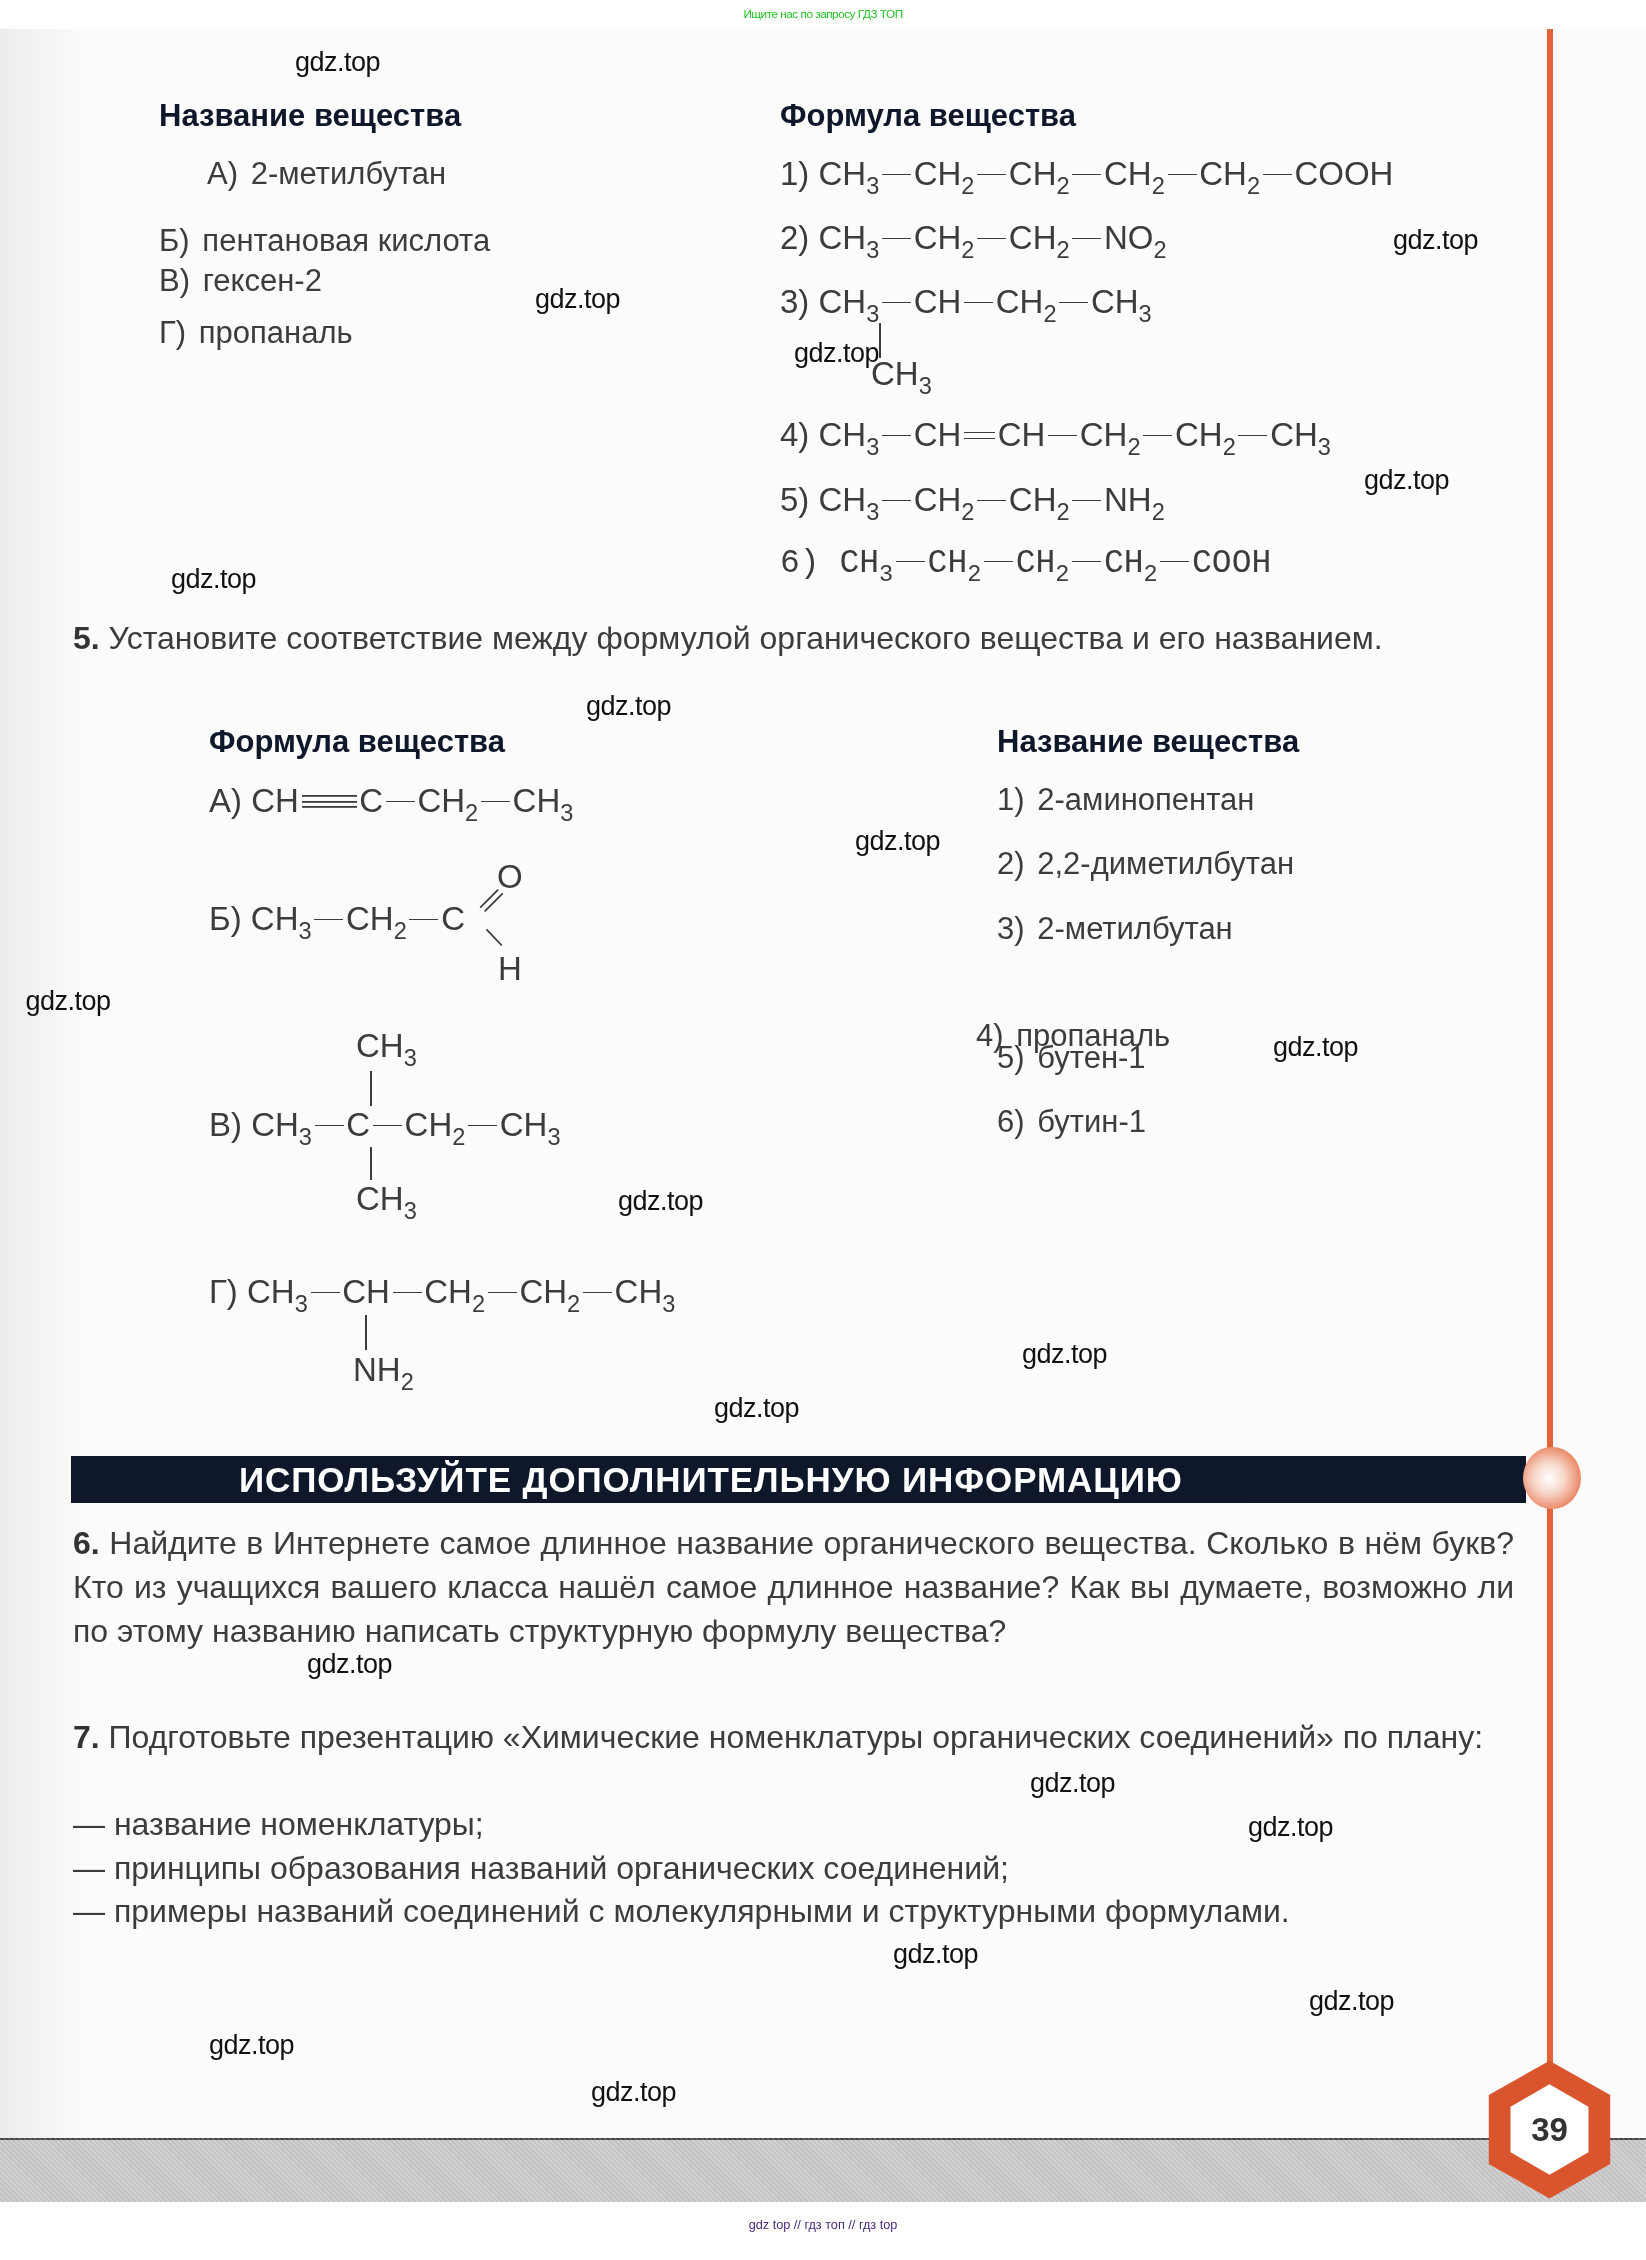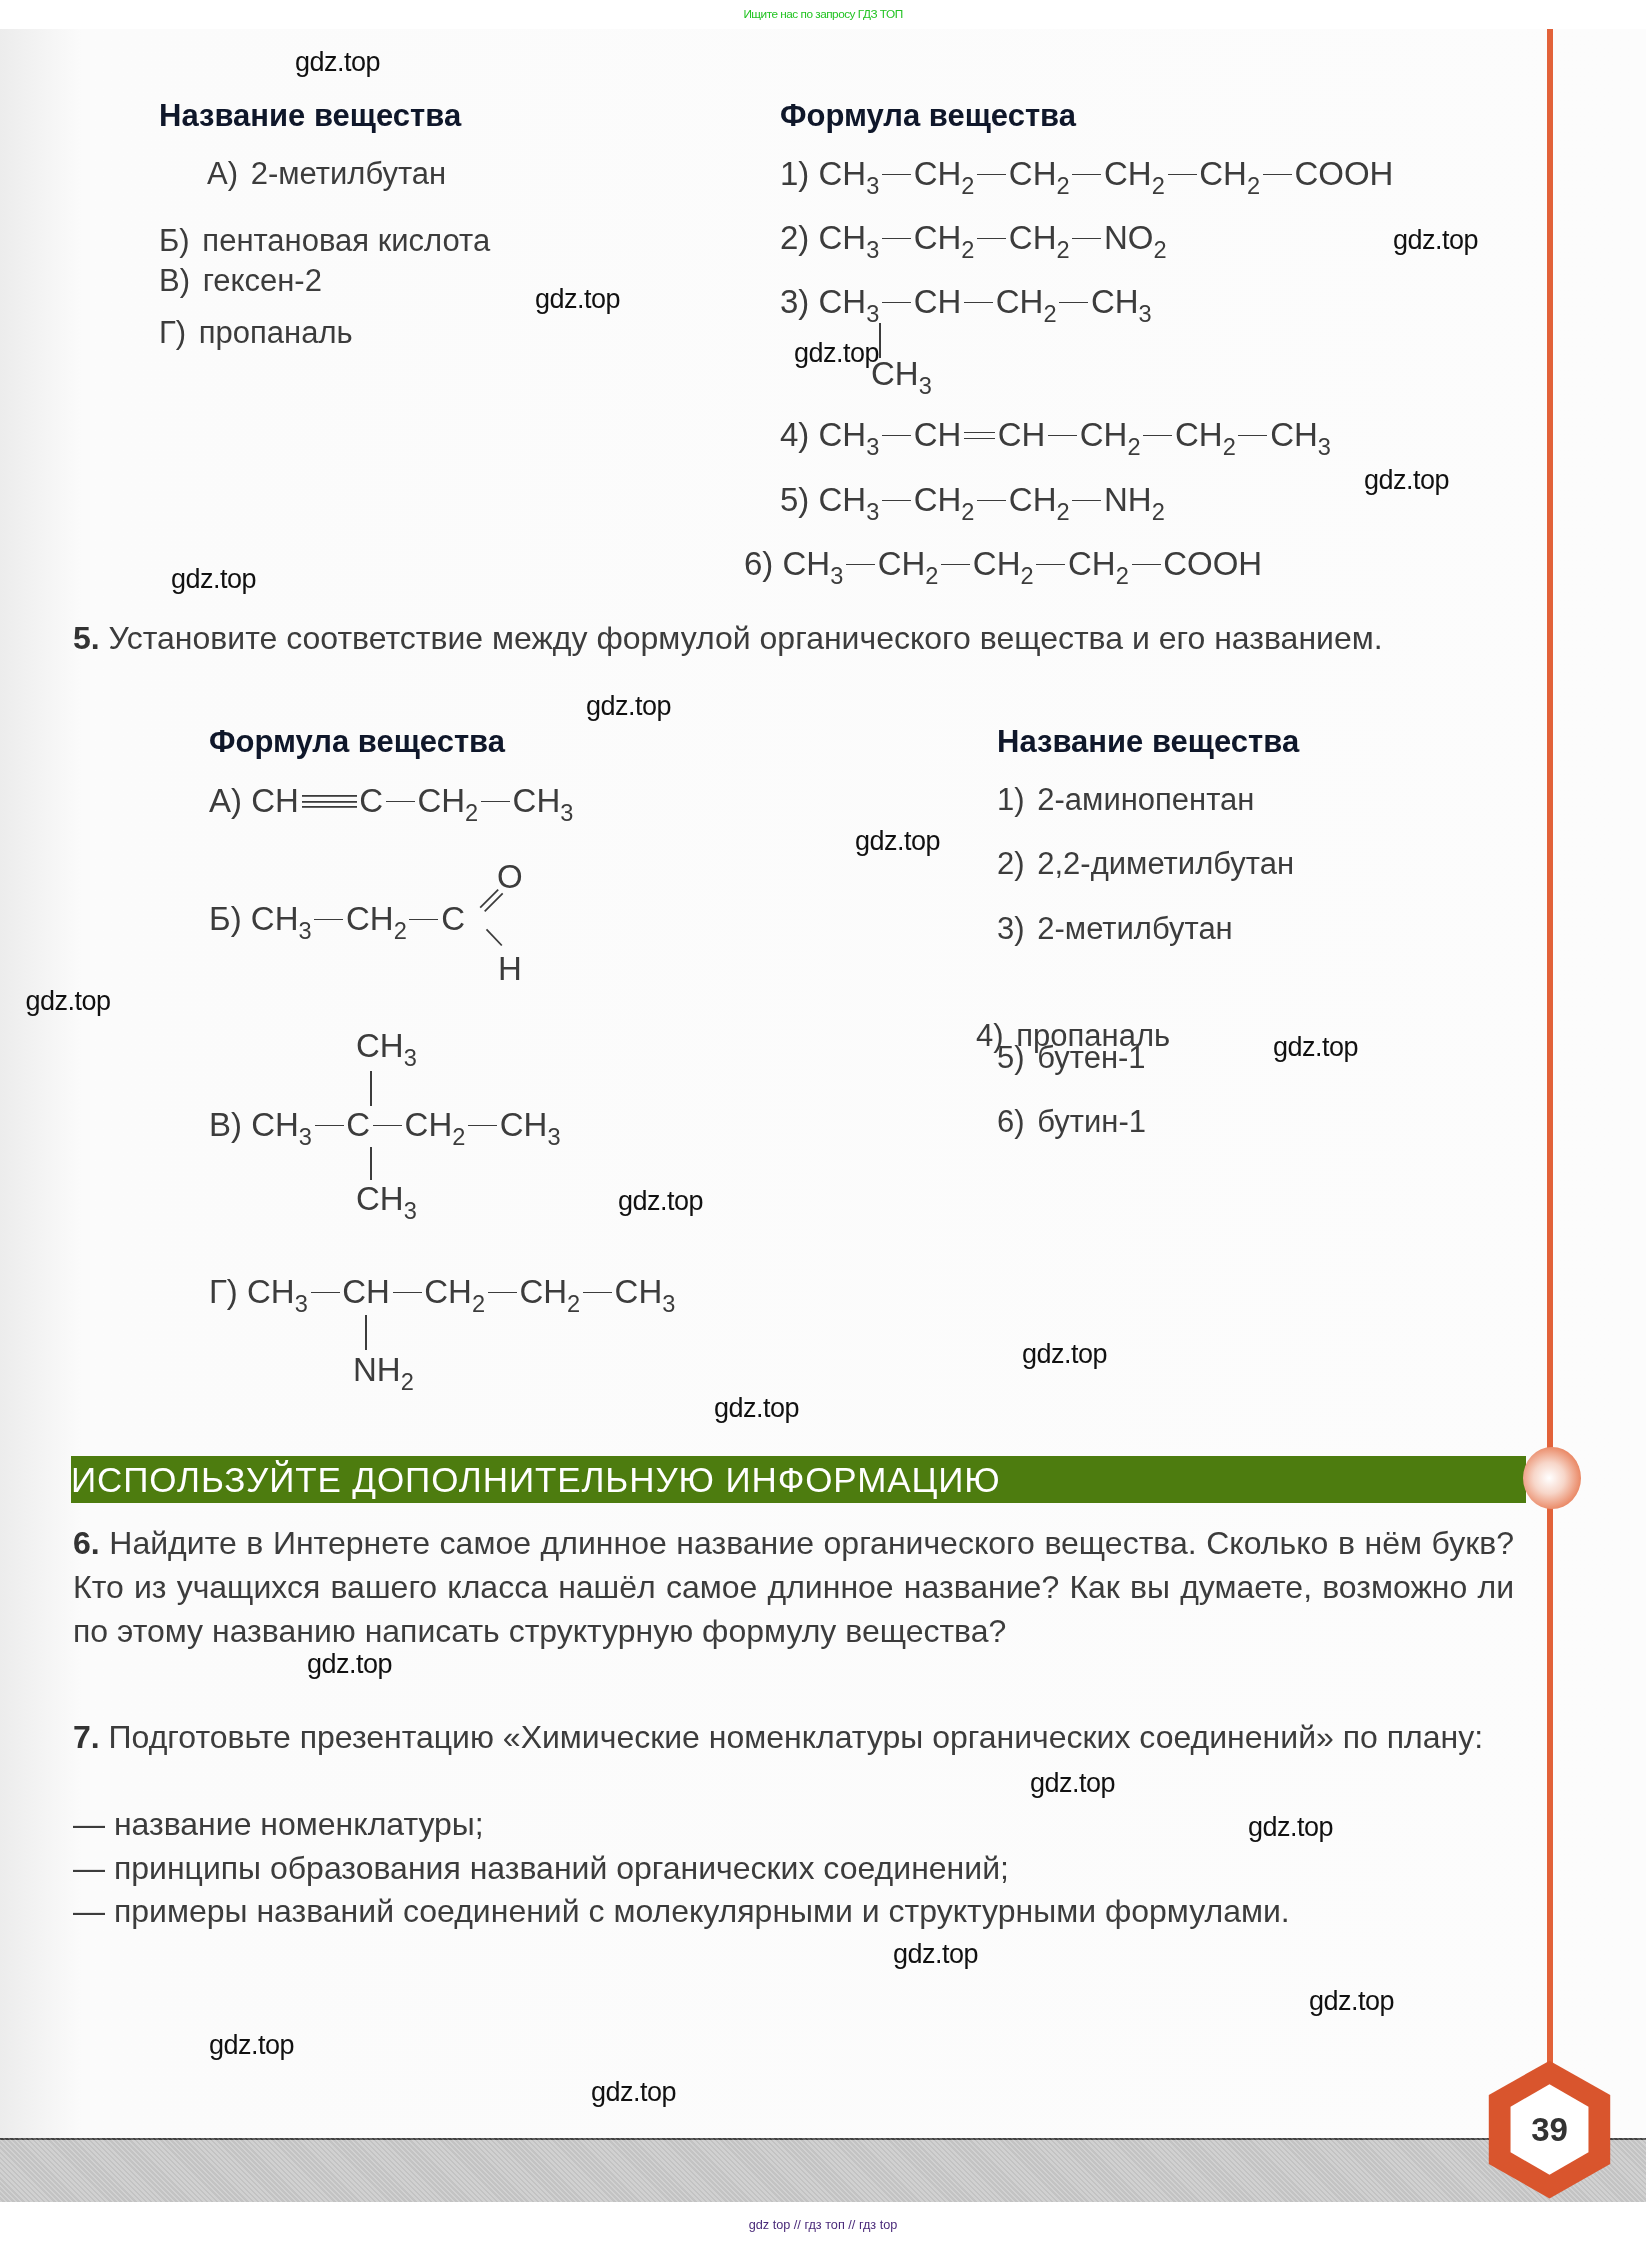--- a/index.html
+++ b/index.html
@@ -34,22 +34,22 @@
   .formula sub { font-size: 23.6px; vertical-align: -9px; line-height: 0; }
   .bond { display: inline-block; width: 29px; height: 1.8px; background: #3c3c3c; vertical-align: middle; margin: 0 2.7px; position: relative; top: -1.8px; }
   .dbl { display: inline-block; width: 31px; height: 7.3px; border-top: 1.8px solid #3c3c3c; border-bottom: 1.8px solid #3c3c3c; vertical-align: middle; margin: 0 2.7px; position: relative; top: -1.8px; box-sizing: border-box; }
   .tpl { display: inline-block; width: 55px; height: 12.7px; vertical-align: middle; margin: 0 2.7px; position: relative; top: -1.8px;
     background: linear-gradient(#3c3c3c,#3c3c3c) 0 0/100% 1.8px no-repeat, linear-gradient(#3c3c3c,#3c3c3c) 0 5.5px/100% 1.8px no-repeat, linear-gradient(#3c3c3c,#3c3c3c) 0 11px/100% 1.8px no-repeat; }
   .vbond { position: absolute; width: 1.8px; background: #3c3c3c; }
   .para { position: absolute; font-size: 32px; color: #3c3c3c; line-height: 44px; text-align: justify; }
   .para b { color: #333; }
   .banner {
     position: absolute; left: 71px; top: 1456px; width: 1455px; height: 47px;
-    background: #4d7c0f; color: #fff; font-size: 35px; font-weight: normal;
-    letter-spacing: 0.9px; line-height: 47px; box-sizing: border-box;
+    background: #0f172a; color: #fff; font-size: 35px; font-weight: bold;
+    letter-spacing: 0.9px; line-height: 47px; padding-left: 168px; box-sizing: border-box;
   }
   .ball {
     position: absolute; left: 1523px; top: 1447px; width: 58px; height: 62px; border-radius: 50%;
     background: radial-gradient(circle at 45% 50%, #ffffff 0%, #f7d6c9 35%, #e7774f 80%, #d9552d 100%);
   }
   .footer-band {
     position: absolute; left: 0; top: 2138px; width: 1646px; height: 64px;
     background: #c9c9c9; border-top: 2.7px solid #444;
   }
   .footer-band2 {
@@ -90,21 +90,21 @@
 </div>
 <div class="vbond" style="left:879px;top:323px;height:35px;"></div>
 <div class="formula" style="left:871px;top:355px;">CH<sub>3</sub></div>
 
 <div class="formula" style="left:780px;top:416px;">
   <span>4)</span> CH<sub>3</sub><span class="bond"></span>CH<span class="dbl"></span>CH<span class="bond"></span>CH<sub>2</sub><span class="bond"></span>CH<sub>2</sub><span class="bond"></span>CH<sub>3</sub>
 </div>
 <div class="formula" style="left:780px;top:481px;">
   <span>5)</span> CH<sub>3</sub><span class="bond"></span>CH<sub>2</sub><span class="bond"></span>CH<sub>2</sub><span class="bond"></span>NH<sub>2</sub>
 </div>
-<div class="formula" style="left:744px;top:545px;">
+<div class="formula" style="left:780px;top:545px;font-family:Liberation Mono, monospace;">
   <span>6)</span> CH<sub>3</sub><span class="bond"></span>CH<sub>2</sub><span class="bond"></span>CH<sub>2</sub><span class="bond"></span>CH<sub>2</sub><span class="bond"></span>COOH
 </div>
 
 <div class="para" style="left:73px;top:616px;width:1441px;">
   <b>5.</b> <span>Установите соответствие между формулой органического вещества и его названием.</span>
 </div>
 <div class="hdr" style="left:209px;top:724px;">Формула вещества</div>
 <div class="hdr" style="left:997px;top:724px;">Название вещества</div>
 
 <div class="formula" style="left:209px;top:782px;">

